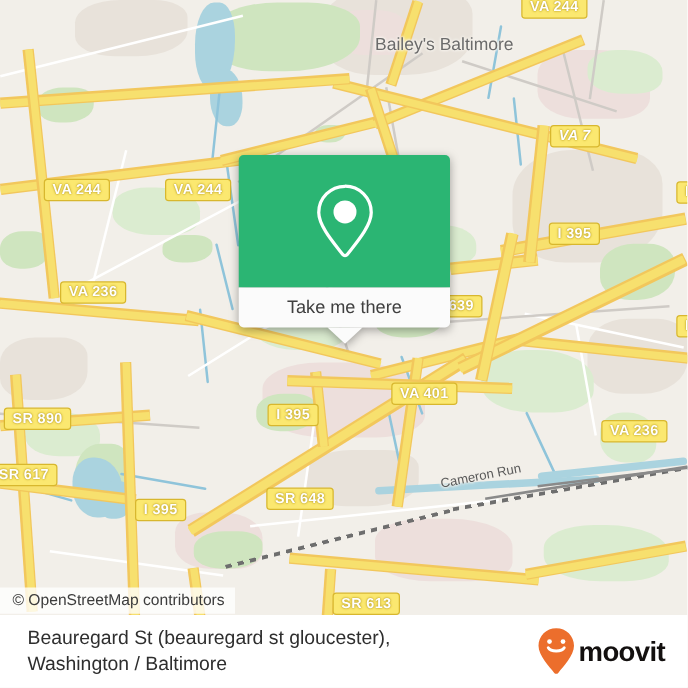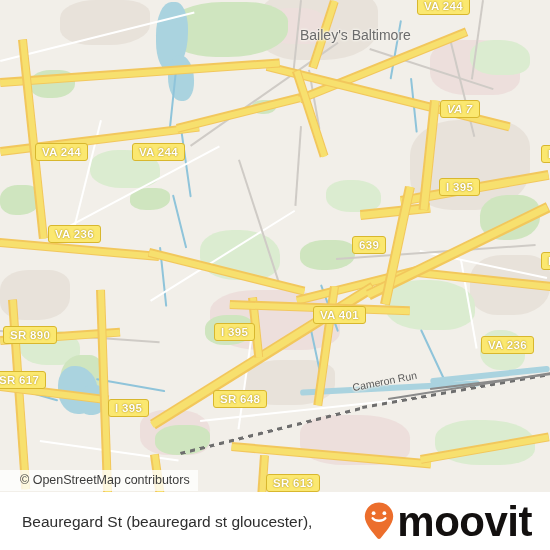--- a/index.html
+++ b/index.html
@@ -155,21 +155,21 @@
     width: 0; height: 0;
     border-left: 14px solid transparent;
     border-right: 14px solid transparent;
     border-top: 13px solid #fbfbfb;
   }
 
   
   #attribution {
     position: absolute;
     left: 0; top: 470px;
-    padding: 2px 8px 3px 20px;
+    padding: 2px 8px 3px 10px;
     background: rgba(255,255,255,.78);
     color: #3c3c3c;
     font-size: 12.5px;
     line-height: 16px;
     white-space: nowrap;
   }
 
   
   #footer {
     position: absolute;
@@ -187,21 +187,21 @@
     line-height: 21px;
   }
   #footer-text span { display: block; }
   #brand {
     display: flex;
     align-items: center;
     gap: 3px;
   }
   #brand-word {
     color: #13100f;
-    font-size: 42px;
+    font-size: 22px;
     font-weight: bold;
     letter-spacing: -.5px;
     line-height: 33px;
   }
 </style>
 </head>
 <body>
 
 <div id="app">
 
@@ -366,27 +366,38 @@
     <div class="shield" style="left:541px;top:252px;">I</div>
     <div class="shield" style="left:313px;top:306px;">VA 401</div>
     <div class="shield" style="left:3px;top:326px;">SR 890</div>
     <div class="shield" style="left:214px;top:323px;">I 395</div>
     <div class="shield" style="left:481px;top:336px;">VA 236</div>
     <div class="shield" style="left:-8px;top:371px;">SR 617</div>
     <div class="shield" style="left:108px;top:399px;">I 395</div>
     <div class="shield" style="left:213px;top:390px;">SR 648</div>
     <div class="shield" style="left:266px;top:474px;">SR 613</div>
 
+    <div id="popup">
+      <div id="popup-top">
+        <svg width="52" height="64" viewBox="0 0 52 64">
+          <path d="M26 4 C14.4 4 5 13.4 5 25 C5 36 18 50.5 24.2 58.6 C25.1 59.8 26.9 59.8 27.8 58.6 C34 50.5 47 36 47 25 C47 13.4 37.6 4 26 4 Z" fill="none" stroke="#ffffff" stroke-width="2.6"></path>
+          <circle cx="26" cy="24.5" r="9.2" fill="#ffffff"></circle>
+        </svg>
+      </div>
+      <div id="popup-bottom">Take me there</div>
+      <div id="popup-tail"></div>
+    </div>
 
     <div id="attribution">© OpenStreetMap contributors</div>
   </div>
 
   <div id="footer">
     <div id="footer-text">
       <span>Beauregard St (beauregard st gloucester),</span>
+      <span>Washington / Baltimore</span>
     </div>
     <div id="brand">
       <svg width="30" height="38" viewBox="0 0 30 38">
         <path d="M15 0.5 C7 0.5 0.8 6.7 0.8 14.6 C0.8 22.4 9.6 31.4 13.4 36.3 C14.2 37.3 15.8 37.3 16.6 36.3 C20.4 31.4 29.2 22.4 29.2 14.6 C29.2 6.7 23 0.5 15 0.5 Z" fill="#ec6e2c"></path>
         <circle cx="9.6" cy="11.2" r="1.9" fill="#ffffff"></circle>
         <circle cx="20.4" cy="11.2" r="1.9" fill="#ffffff"></circle>
         <path d="M8.6 16.2 C10.6 19.6 19.4 19.6 21.4 16.2" fill="none" stroke="#ffffff" stroke-width="2.3" stroke-linecap="round"></path>
       </svg>
       <span id="brand-word">moovit</span>
     </div>

